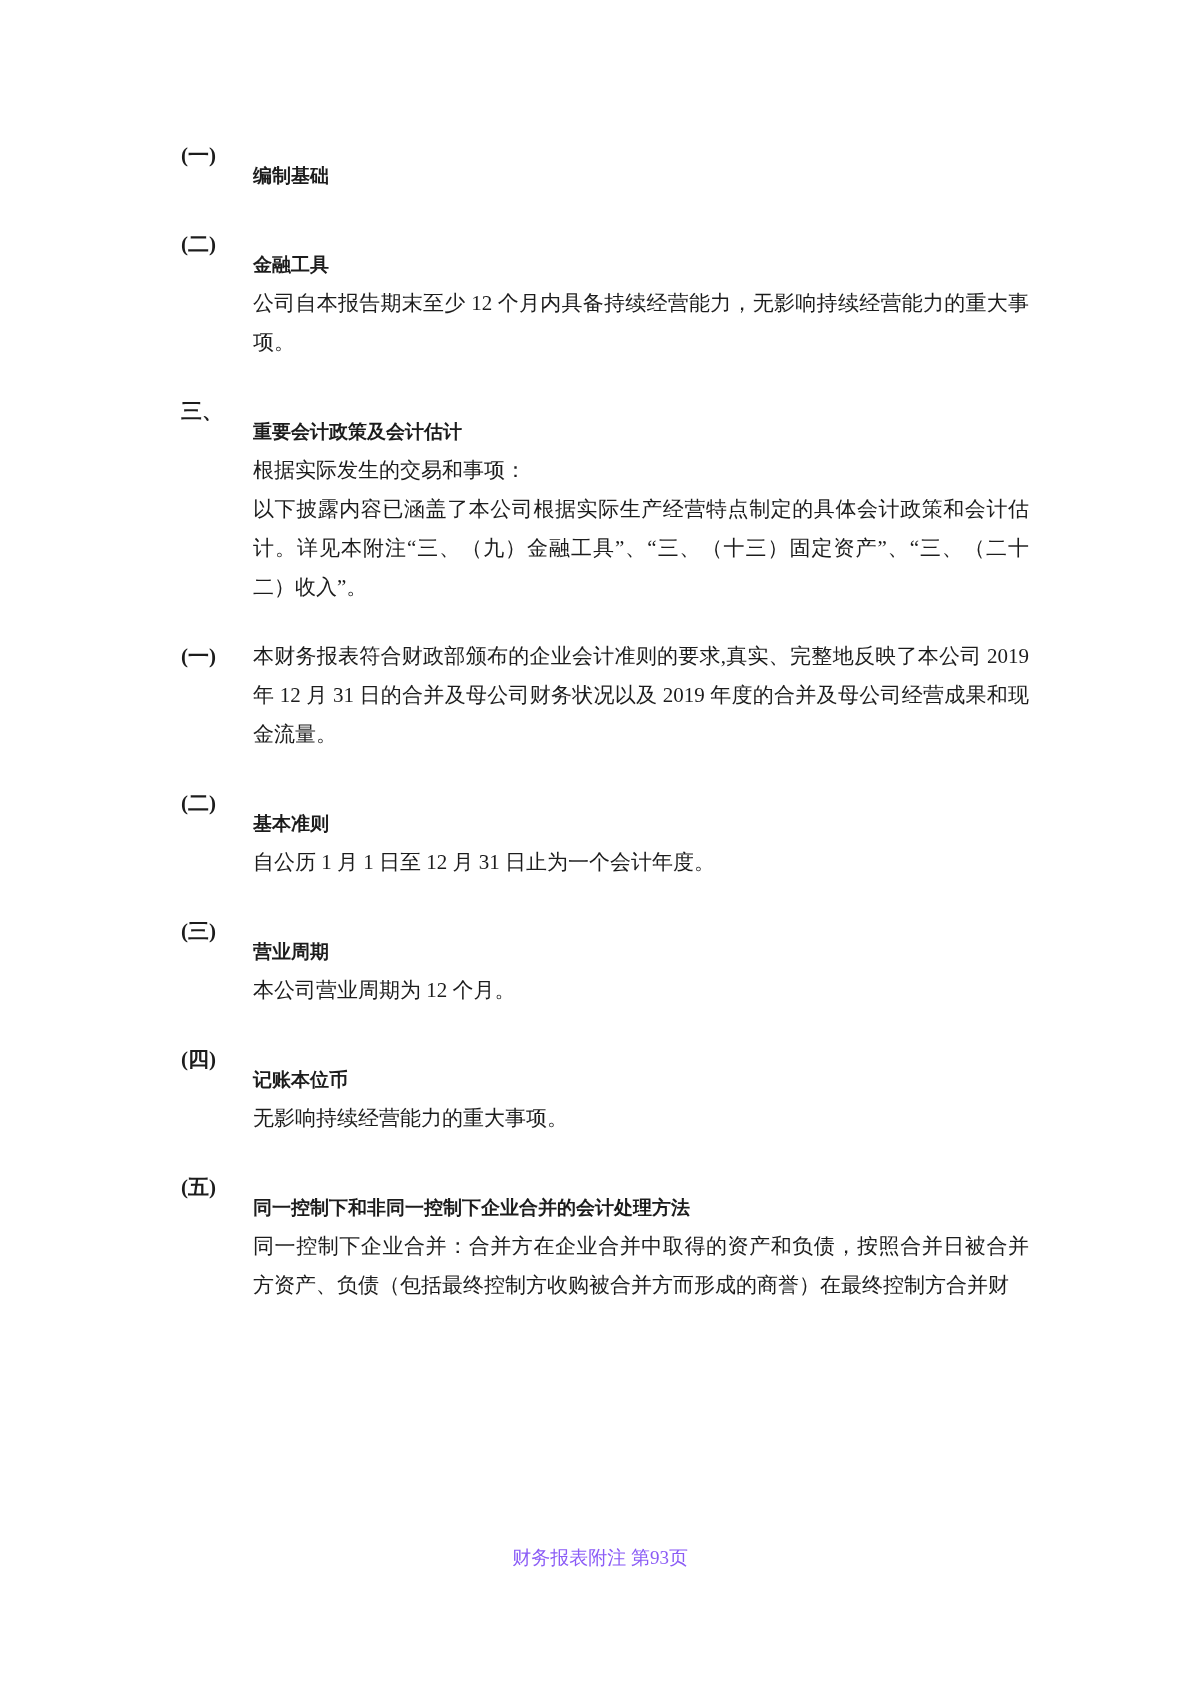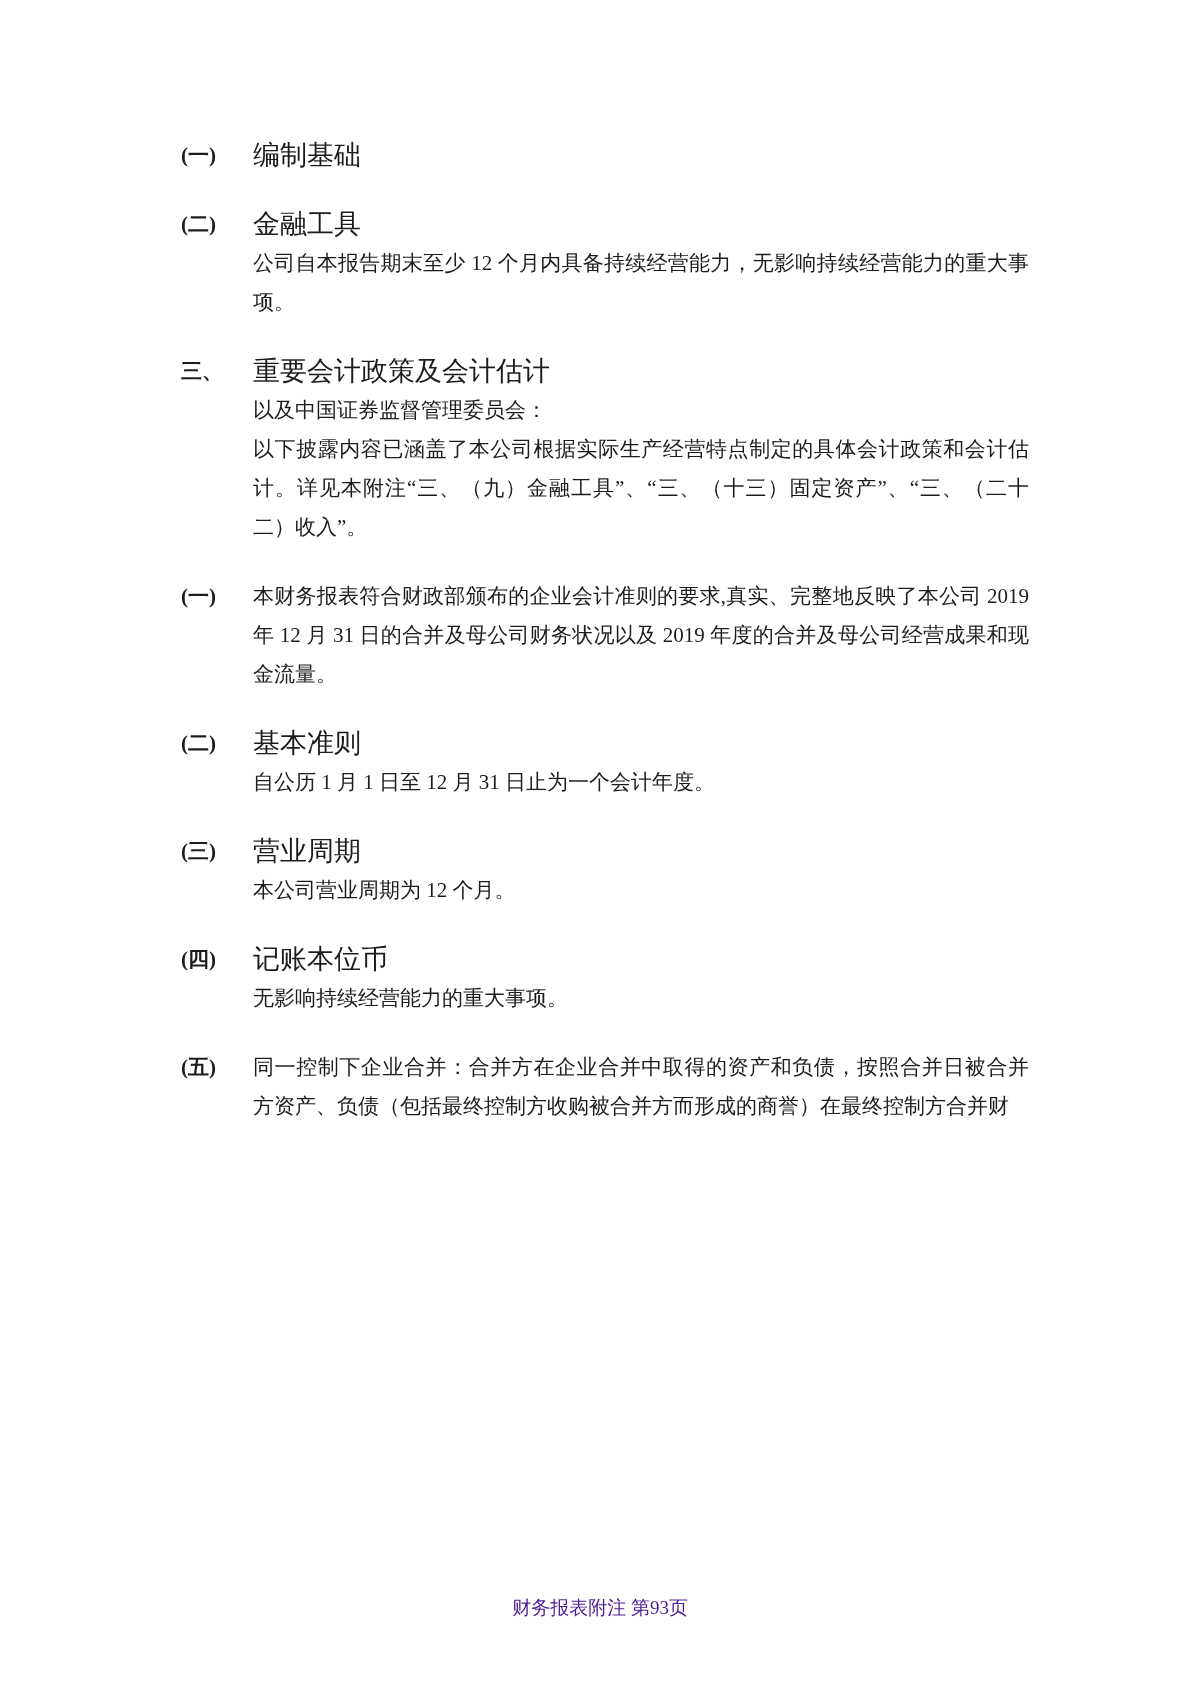--- a/index.html
+++ b/index.html
@@ -31,37 +31,38 @@
     width: 72px;
     flex-shrink: 0;
     font-weight: bold;
     white-space: nowrap;
   }
   .sec-content {
     flex: 1;
     min-width: 0;
   }
   .sec-title {
-    font-size: 27px;
-    font-weight: normal;
+    font-size: 19px;
+    font-weight: bold;
     line-height: 39px;
+    margin-top: 20px;
   }
   .para {
     text-align: justify;
     text-justify: inter-character;
   }
   .page-footer {
     position: absolute;
-    top: 1596px;
+    top: 1546px;
     left: 0;
     width: 100%;
     text-align: center;
     font-size: 19px;
     line-height: 24px;
-    color: #4c1d95;
+    color: #8b5cf6;
   }
 </style>
 </head>
 <body>
 
 <div class="page">
   <main class="doc">
 
     <section class="sec">
       <div class="sec-label">(一)</div>
@@ -75,21 +76,21 @@
       <div class="sec-content">
         <h2 class="sec-title">金融工具</h2>
         <p class="para">公司自本报告期末至少 12 个月内具备持续经营能力，无影响持续经营能力的重大事项。</p>
       </div>
     </section>
 
     <section class="sec">
       <div class="sec-label">三、</div>
       <div class="sec-content">
         <h2 class="sec-title">重要会计政策及会计估计</h2>
-        <p class="para">以及中国证券监督管理委员会：</p>
+        <p class="para">根据实际发生的交易和事项：</p>
         <p class="para">以下披露内容已涵盖了本公司根据实际生产经营特点制定的具体会计政策和会计估计。详见本附注“三、（九）金融工具”、“三、（十三）固定资产”、“三、（二十二）收入”。</p>
       </div>
     </section>
 
     <section class="sec">
       <div class="sec-label">(一)</div>
       <div class="sec-content">
         <p class="para">本财务报表符合财政部颁布的企业会计准则的要求,真实、完整地反映了本公司 2019 年 12 月 31 日的合并及母公司财务状况以及 2019 年度的合并及母公司经营成果和现金流量。</p>
       </div>
     </section>
@@ -114,20 +115,21 @@
       <div class="sec-label">(四)</div>
       <div class="sec-content">
         <h2 class="sec-title">记账本位币</h2>
         <p class="para">无影响持续经营能力的重大事项。</p>
       </div>
     </section>
 
     <section class="sec">
       <div class="sec-label">(五)</div>
       <div class="sec-content">
+        <h2 class="sec-title">同一控制下和非同一控制下企业合并的会计处理方法</h2>
         <p class="para">同一控制下企业合并：合并方在企业合并中取得的资产和负债，按照合并日被合并方资产、负债（包括最终控制方收购被合并方而形成的商誉）在最终控制方合并财</p>
       </div>
     </section>
 
   </main>
 
   <footer class="page-footer">
     <span>财务报表附注 第93页</span>
   </footer>
 </div>

